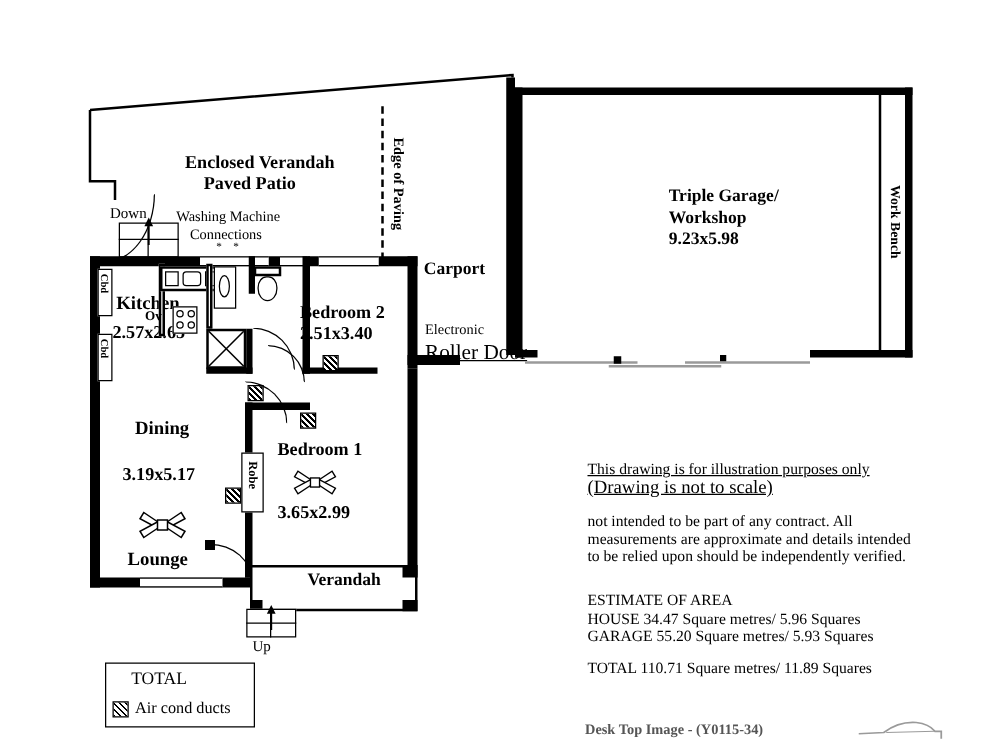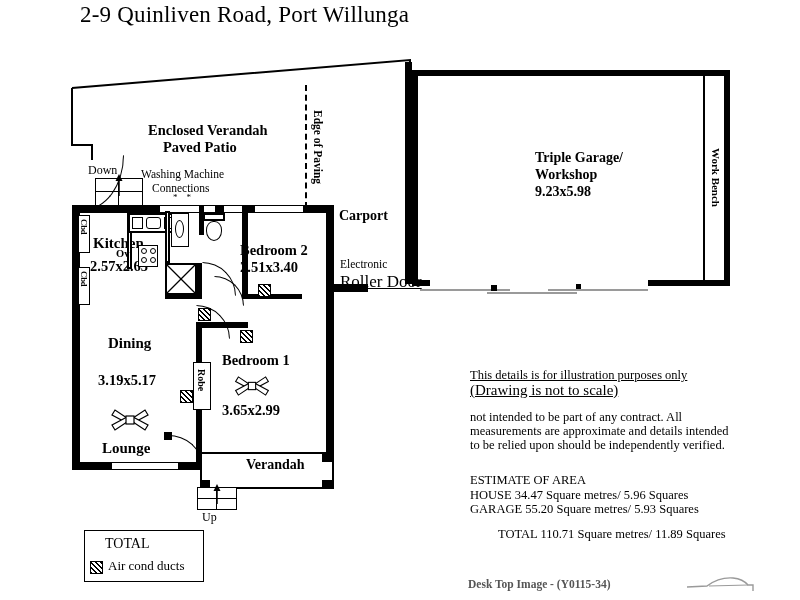--- a/index.html
+++ b/index.html
@@ -44,21 +44,20 @@
 
   .underline{text-decoration:underline;}
   svg{display:block;overflow:visible;}
   .fan{position:absolute;}
 </style>
 </head>
 <body>
 
 <div class="page">
 
-  <div class="title">2-9 Quinliven Road, Port Willunga</div>
 
   <svg style="position:absolute;left:0;top:0;width:800px;height:600px;pointer-events:none">
     <polyline points="72,88 72,145 92,145 92,160" fill="none" stroke="#000" stroke-width="2"></polyline>
     <polyline points="72,88 410,60 410,62" fill="none" stroke="#000" stroke-width="2"></polyline>
   </svg>
 
   <div class="dashV" style="left:305px;top:85px;height:123px;"></div>
   <div class="lbl vert" style="left:312px;top:110px;font-size:11.5px;font-weight:bold;">Edge of Paving</div>
 
   <div class="lbl b c" style="left:148px;top:122px;font-size:14.5px;">Enclosed Verandah</div>
@@ -222,30 +221,30 @@
     <line x1="7" y1="20" x2="7" y2="3" stroke="#000" stroke-width="1.5"></line>
     <polygon points="7,0 3.5,7 10.5,7" fill="#000"></polygon>
   </svg>
   <div class="lbl" style="left:202px;top:510px;font-size:12px;">Up</div>
 
   <div class="legendbox" style="left:84px;top:530px;width:120px;height:52px;"></div>
   <div class="lbl" style="left:105px;top:536px;font-size:14px;">TOTAL</div>
   <div class="duct" style="left:90px;top:561px;"></div>
   <div class="lbl" style="left:108px;top:558px;font-size:13px;">Air cond ducts</div>
 
-  <div class="lbl underline" style="left:470px;top:368px;font-size:12.5px;">This details is for illustration purposes only</div>
+  <div class="lbl underline" style="left:470px;top:368px;font-size:12.5px;">This drawing is for illustration purposes only</div>
   <div class="lbl underline" style="left:470px;top:382px;font-size:15px;">(Drawing is not to scale)</div>
   <div class="lbl" style="left:470px;top:410px;font-size:12.5px;">not intended to be part of any contract.  All</div>
   <div class="lbl" style="left:470px;top:424px;font-size:12.5px;">measurements are approximate and details intended</div>
   <div class="lbl" style="left:470px;top:438px;font-size:12.5px;">to be relied upon should be independently verified.</div>
 
   <div class="lbl" style="left:470px;top:473px;font-size:12.5px;">ESTIMATE OF AREA</div>
   <div class="lbl" style="left:470px;top:488px;font-size:12.5px;">HOUSE  34.47 Square metres/  5.96 Squares</div>
   <div class="lbl" style="left:470px;top:502px;font-size:12.5px;">GARAGE  55.20 Square metres/  5.93 Squares</div>
-  <div class="lbl" style="left:470px;top:527px;font-size:12.5px;margin-left:28px;">TOTAL  110.71 Square metres/  11.89 Squares</div>
+  <div class="lbl" style="left:470px;top:527px;font-size:12.5px;">TOTAL  110.71 Square metres/  11.89 Squares</div>
 
   <div class="lbl" style="left:468px;top:578px;font-size:11.5px;color:#555;font-weight:bold;">Desk Top Image - (Y0115-34)</div>
   <svg style="position:absolute;left:685px;top:572px;width:70px;height:22px;">
     <path d="M2 15 L22 14 Q34 5 48 6 Q58 7 63 13 L68 13 L68 19" fill="none" stroke="#9a9a9a" stroke-width="1.4"></path>
     <line x1="24" y1="14" x2="63" y2="13" stroke="#9a9a9a" stroke-width="1"></line>
   </svg>
 
 </div>
 
 </body></html>

